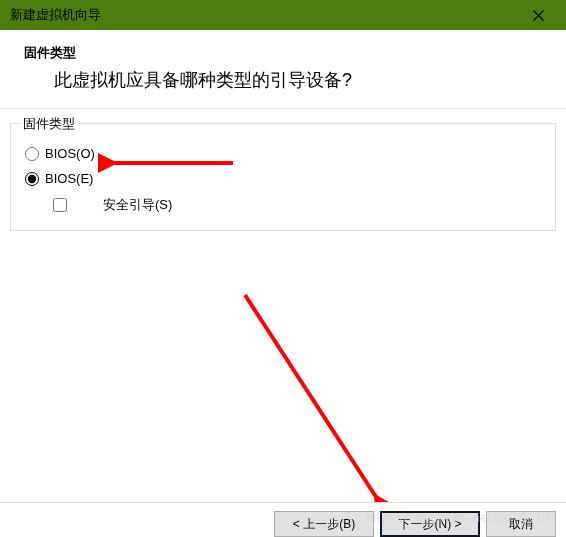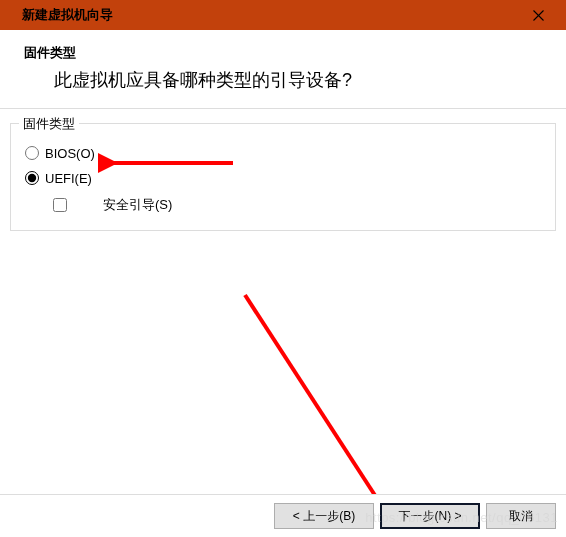--- a/index.html
+++ b/index.html
@@ -10,23 +10,22 @@
       width: 566px;
       height: 537px;
       overflow: hidden;
       position: relative;
     }
     .titlebar {
       display: flex;
       align-items: center;
       justify-content: space-between;
       height: 30px;
-      padding: 0 8px 0 22px;
-      background: #c2410c;
-      font-weight: bold;
+      padding: 0 8px 0 10px;
+      background: #4d7c0f;
     }
     .titlebar .title { font-size: 13px; color: #000; }
     .close-btn {
       width: 40px; height: 28px;
       display: flex; align-items: center; justify-content: center;
       font-size: 15px; color: #000;
       cursor: pointer;
     }
     .header {
       padding: 14px 10px 16px 24px;
@@ -43,40 +42,40 @@
     }
     .fieldset .legend {
       position: absolute;
       top: -9px; left: 8px;
       background: #fff;
       padding: 0 4px;
       font-size: 13px;
       color: #000;
     }
     .radio-row {
-      display: flex; 
+      display: flex; align-items: center;
       margin: 8px 0 10px 0;
     }
     .radio-row input[type="radio"] {
       width: 14px; height: 14px; margin-right: 6px;
       accent-color: #000;
     }
     .check-row {
       display: flex; align-items: center;
       margin: 6px 0 4px 28px;
       gap: 30px;
     }
     .check-row input[type="checkbox"] {
       width: 14px; height: 14px; margin-right: 6px;
     }
     .footer {
       position: absolute;
       left: 0; right: 0; bottom: 0;
       border-top: 1px solid #ddd;
-      padding: 8px 10px 8px 10px;
+      padding: 8px 10px 0 10px;
       display: flex;
       justify-content: flex-end;
       gap: 6px;
       background: #fff;
     }
     .btn {
       min-width: 100px;
       height: 26px;
       padding: 0 12px;
       background: #e1e1e1;
@@ -125,21 +124,21 @@
   <div class="fieldset">
     <span class="legend">固件类型</span>
 
     <label class="radio-row">
       <input type="radio" name="fw" style="">
       <span>BIOS(O)</span>
     </label>
 
     <label class="radio-row">
       <input type="radio" name="fw" checked="" style="">
-      <span>UEFI(E)</span>
+      <span>BIOS(E)</span>
     </label>
 
     <label class="check-row">
       <input type="checkbox" style="">
       <span>安全引导(S)</span>
     </label>
   </div>
 </div>
 
 <svg class="arrow" style="left:98px; top:148px;" width="140" height="30">

